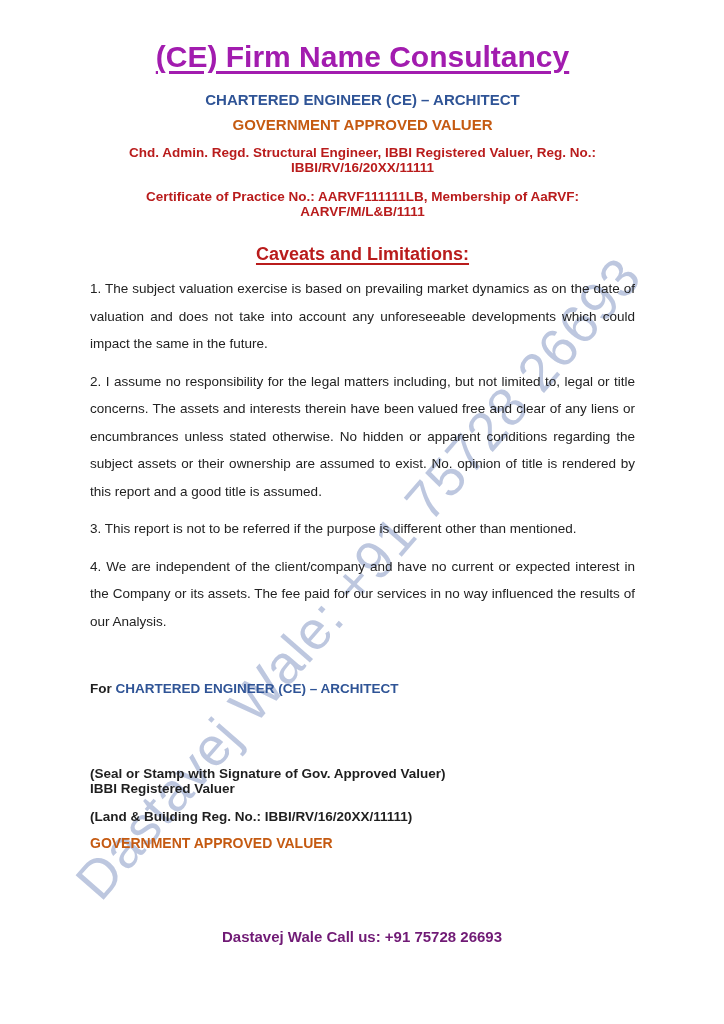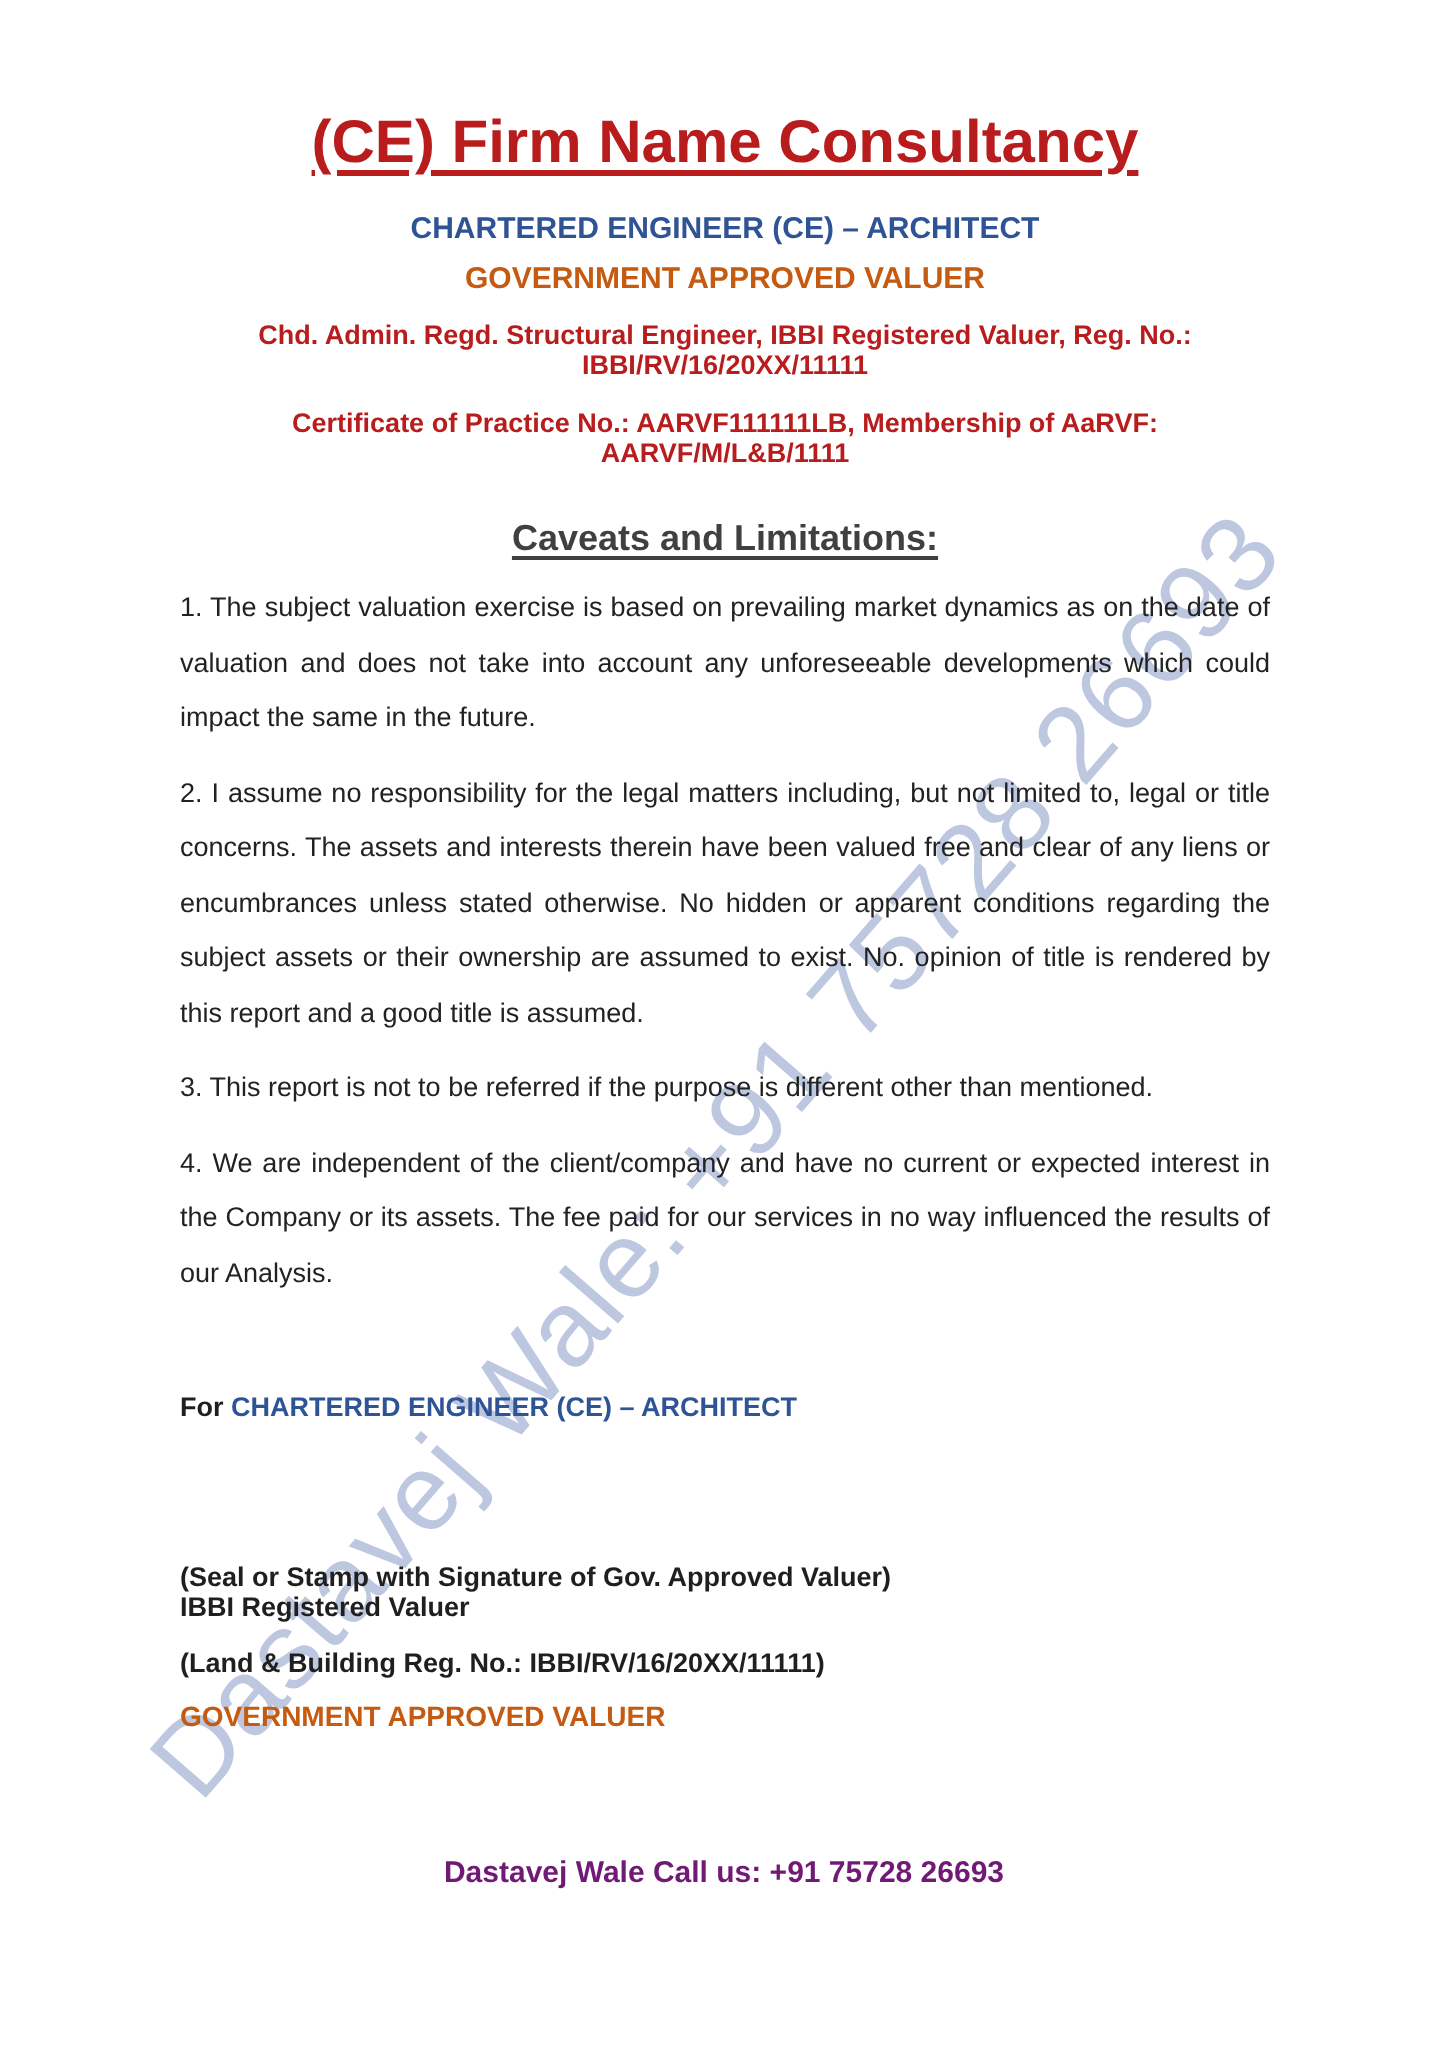--- a/index.html
+++ b/index.html
@@ -28,25 +28,25 @@
     white-space: nowrap;
     z-index: 0;
     pointer-events: none;
   }
   .content {
     position: relative;
     z-index: 1;
     padding: 40px 89px 0 90px;
   }
   .firm-title {
-    margin: 15px;
+    margin: 0;
     text-align: center;
     font-size: 30px;
     font-weight: bold;
-    color: #b91c1c;
+    color: #a21caf;
   }
   .firm-title span {
     text-decoration: underline;
     text-decoration-thickness: 2.5px;
     text-underline-offset: 4px;
   }
   .subtitle-blue {
     margin-top: 17px;
     text-align: center;
     font-size: 15px;
@@ -66,21 +66,21 @@
     font-weight: bold;
     color: #b91c1c;
   }
   .info-line.first { margin-top: 12px; }
   .info-line.second { margin-top: 14px; }
   .section-title {
     margin: 25px 0 0 0;
     text-align: center;
     font-size: 18px;
     font-weight: bold;
-    color: #404040;
+    color: #b91c1c;
     text-decoration: underline;
     text-decoration-thickness: 2px;
     text-underline-offset: 3px;
   }
   .para {
     margin: 10px 0 0 0;
     font-size: 13.5px;
     line-height: 27.5px;
     color: #222222;
     text-align: justify;

